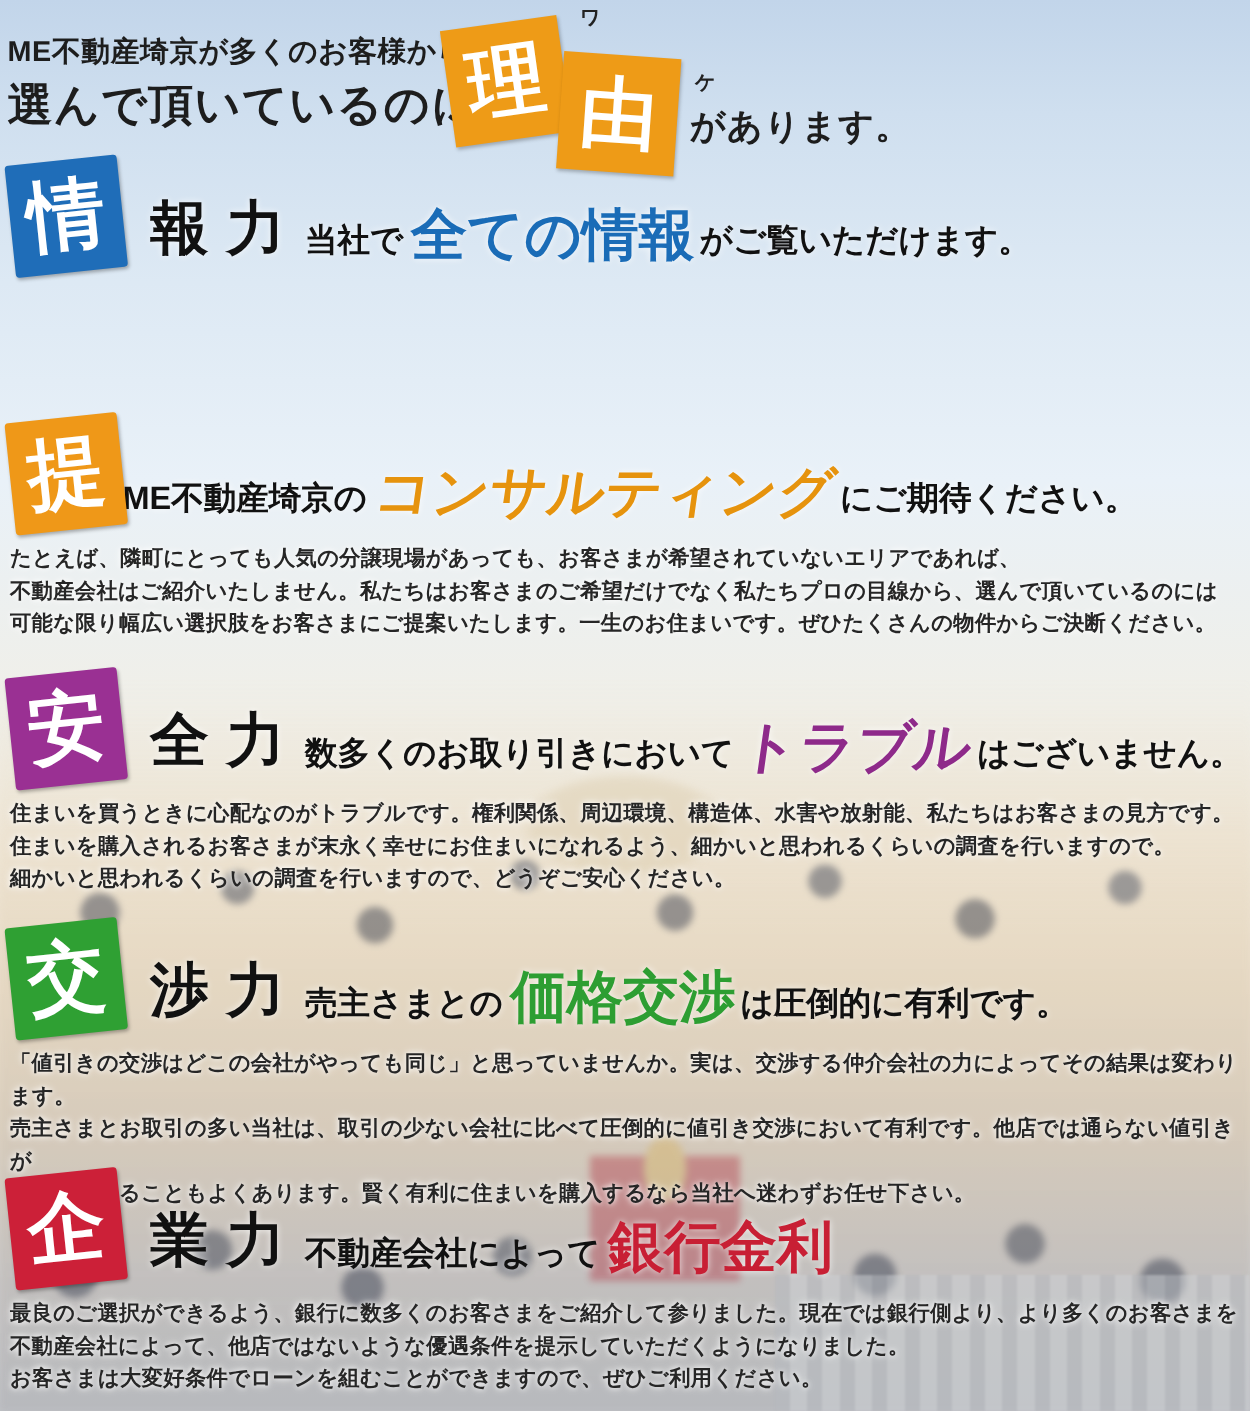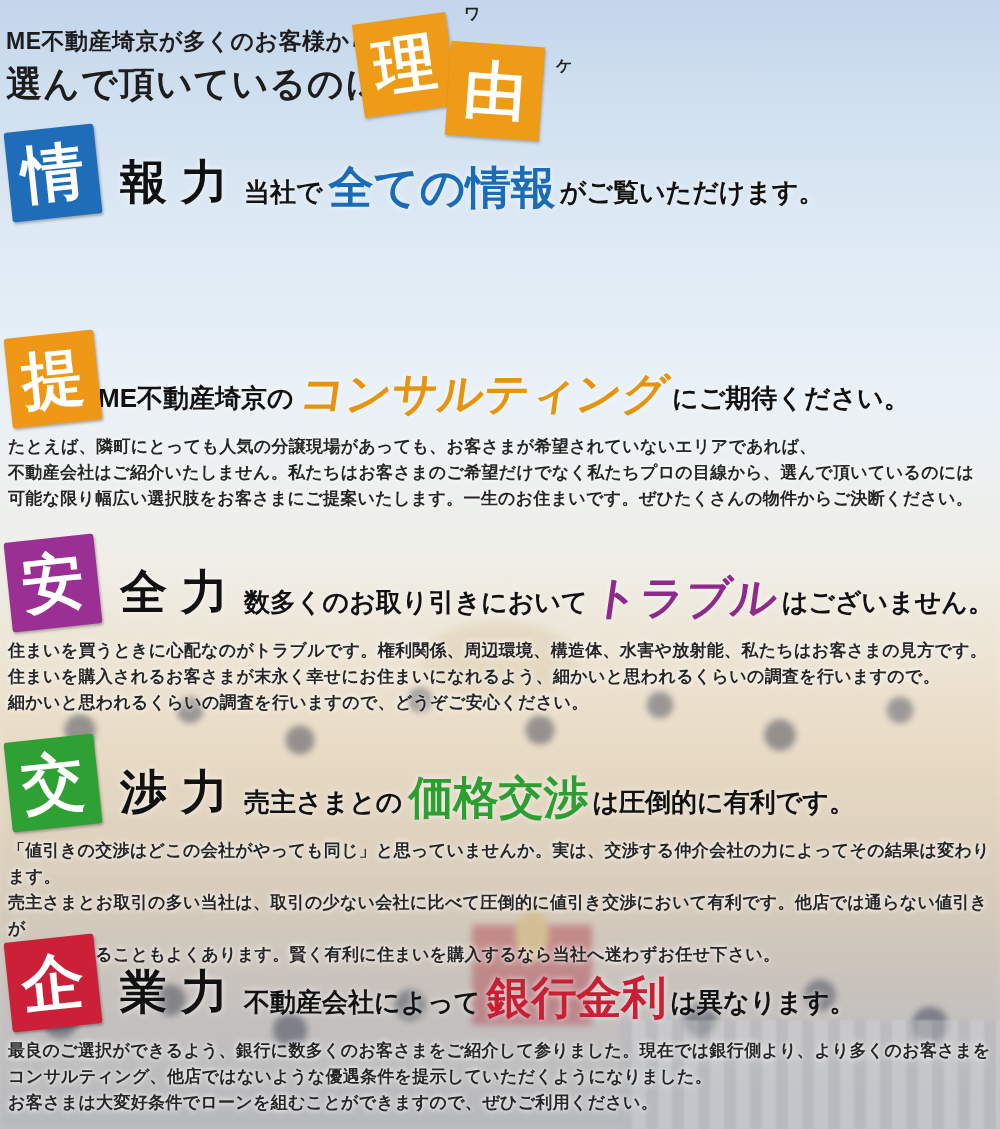--- a/index.html
+++ b/index.html
@@ -82,20 +82,21 @@
     <div class="reason">
       <div class="rtile t1" style="background-color: rgb(238, 155, 23);">
         <span>理</span>
       </div>
       <div class="rtile t2" style="background-color: rgb(238, 155, 23);">
         <span>由</span>
       </div>
       <div class="furi wa">ワ</div>
       <div class="furi ke">ケ</div>
     </div>
+    <div class="hdr-tail">があります。</div>
   </div>
 
   <div class="sec s1">
     <div class="titlerow">
       <div class="ktile" style="background-color: rgb(31, 109, 184);">
         <span>情</span>
       </div>
       <div class="klabel">報力</div>
       <div class="tprefix">当社で</div>
       <div class="thl" style="color: rgb(26, 108, 183);">全ての情報</div>
@@ -154,21 +155,20 @@
   </div>
 
   <div class="sec s5">
     <div class="titlerow">
       <div class="ktile" style="background-color: rgb(204, 32, 56);">
         <span>企</span>
       </div>
       <div class="klabel">業力</div>
       <div class="tprefix">不動産会社によって</div>
       <div class="thl" style="color: rgb(200, 31, 52);">銀行金利</div>
-      <div class="tsuffix">は異なります。</div>
     </div>
     <div class="secbody">
       <div>最良のご選択ができるよう、銀行に数多くのお客さまをご紹介して参りました。現在では銀行側より、より多くのお客さまを</div>
-      <div>コンサルティング、他店ではないような優遇条件を提示していただくようになりました。</div>
+      <div>不動産会社によって、他店ではないような優遇条件を提示していただくようになりました。</div>
       <div>お客さまは大変好条件でローンを組むことができますので、ぜひご利用ください。</div>
     </div>
   </div>
 </div>
 
 </body></html>

